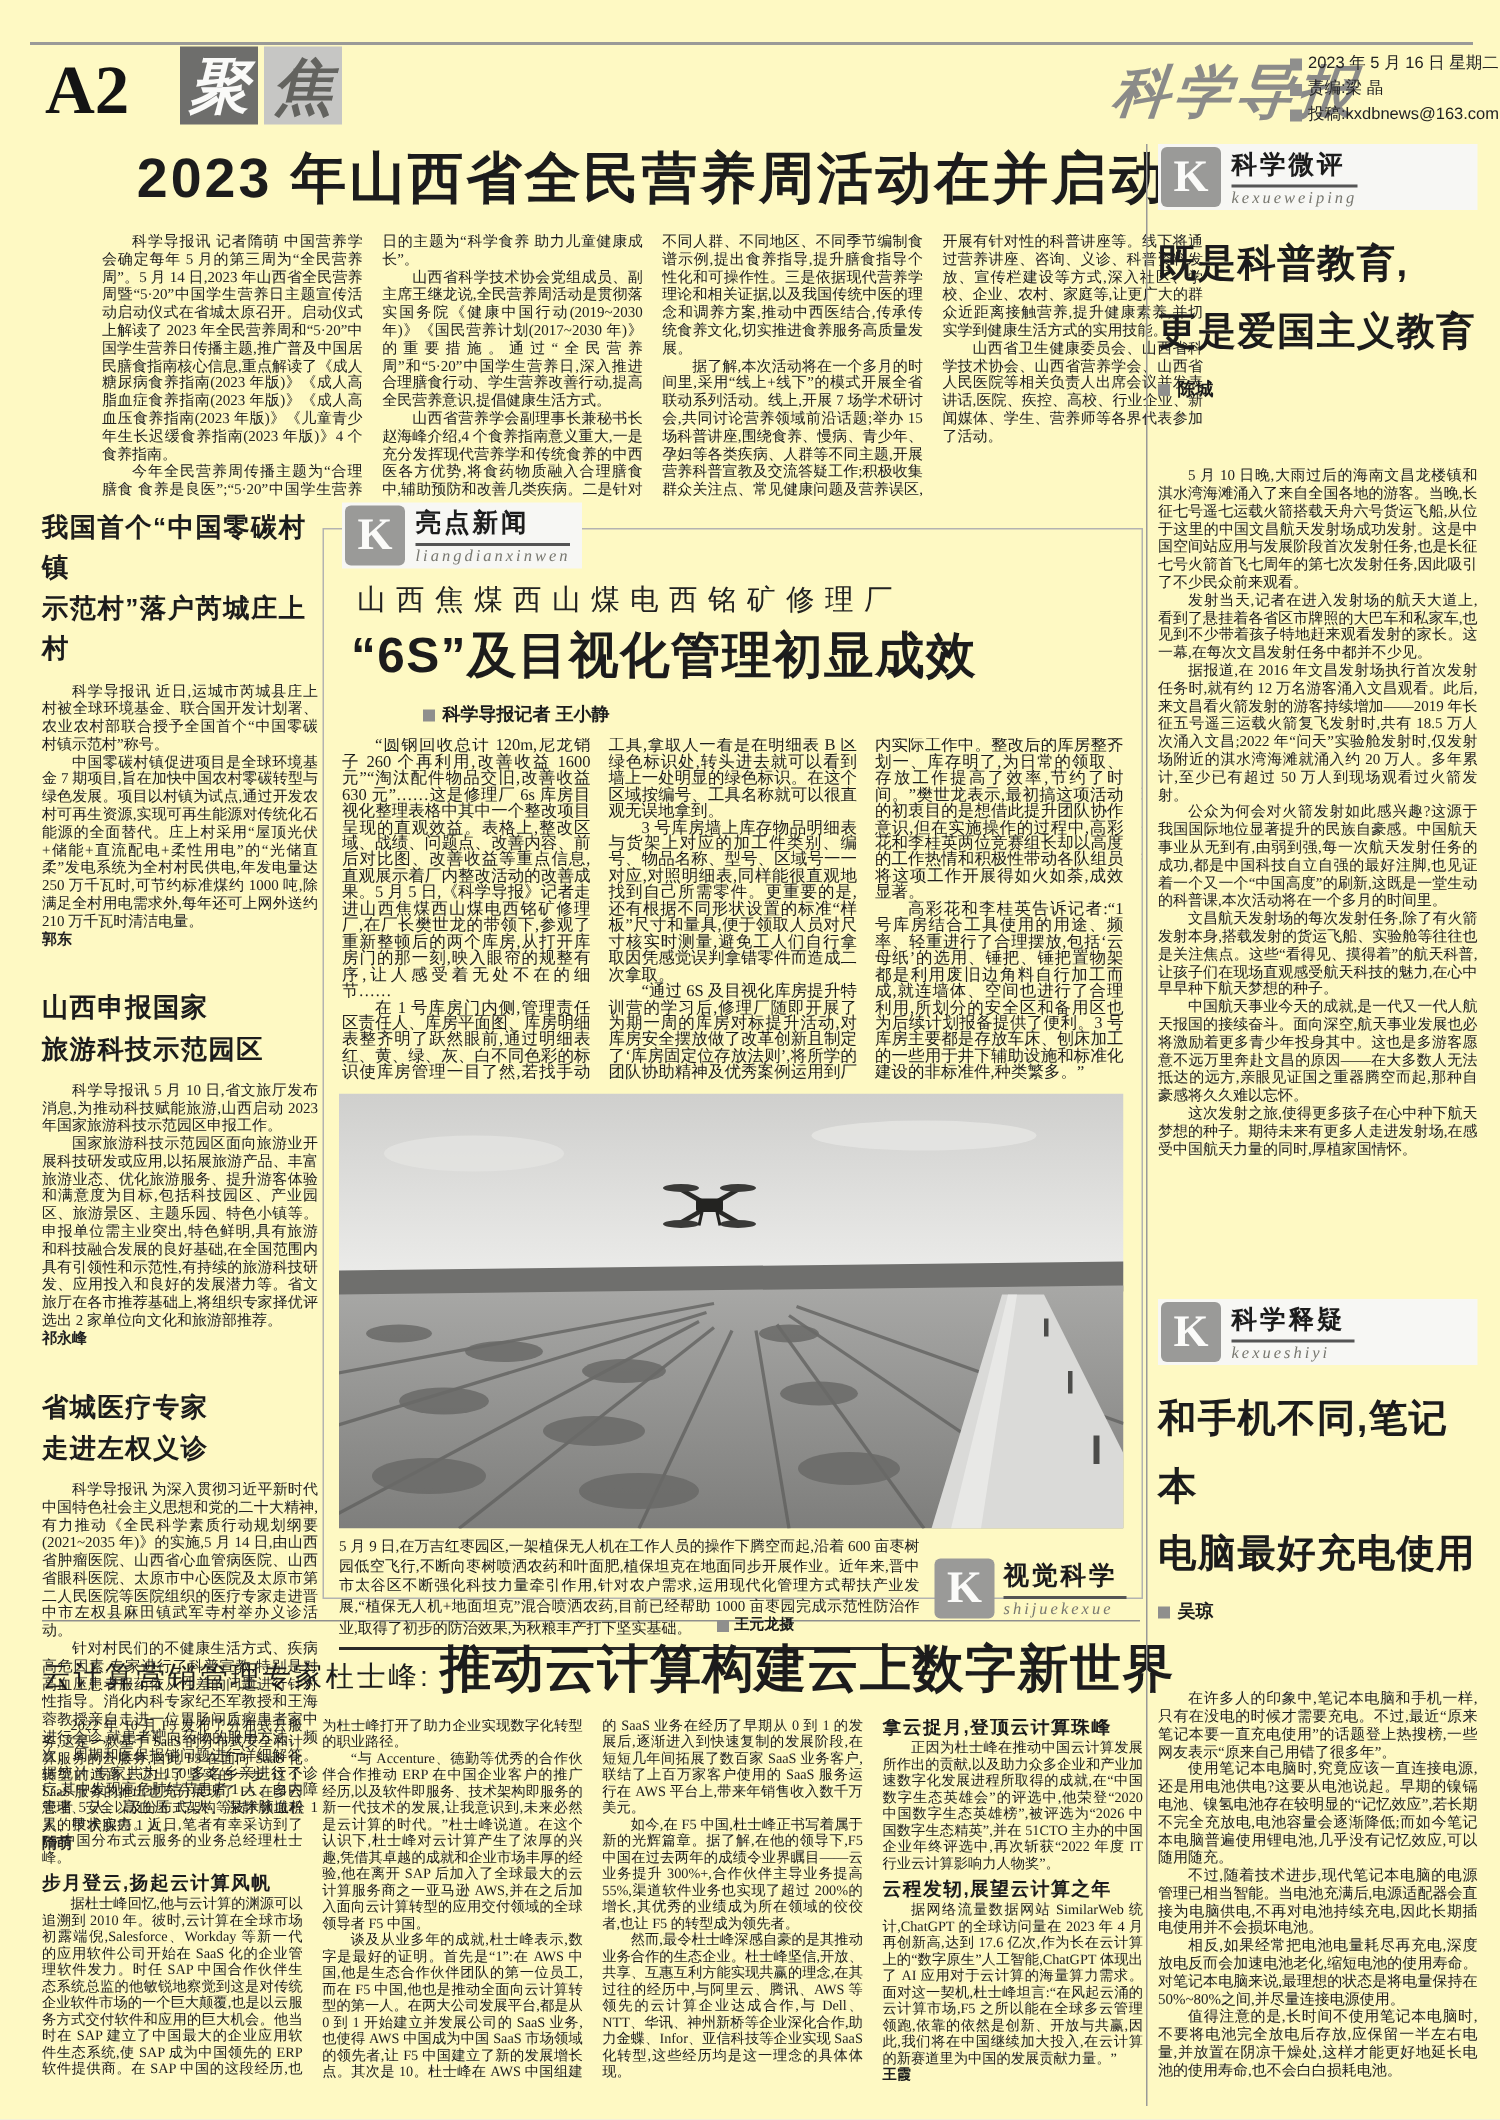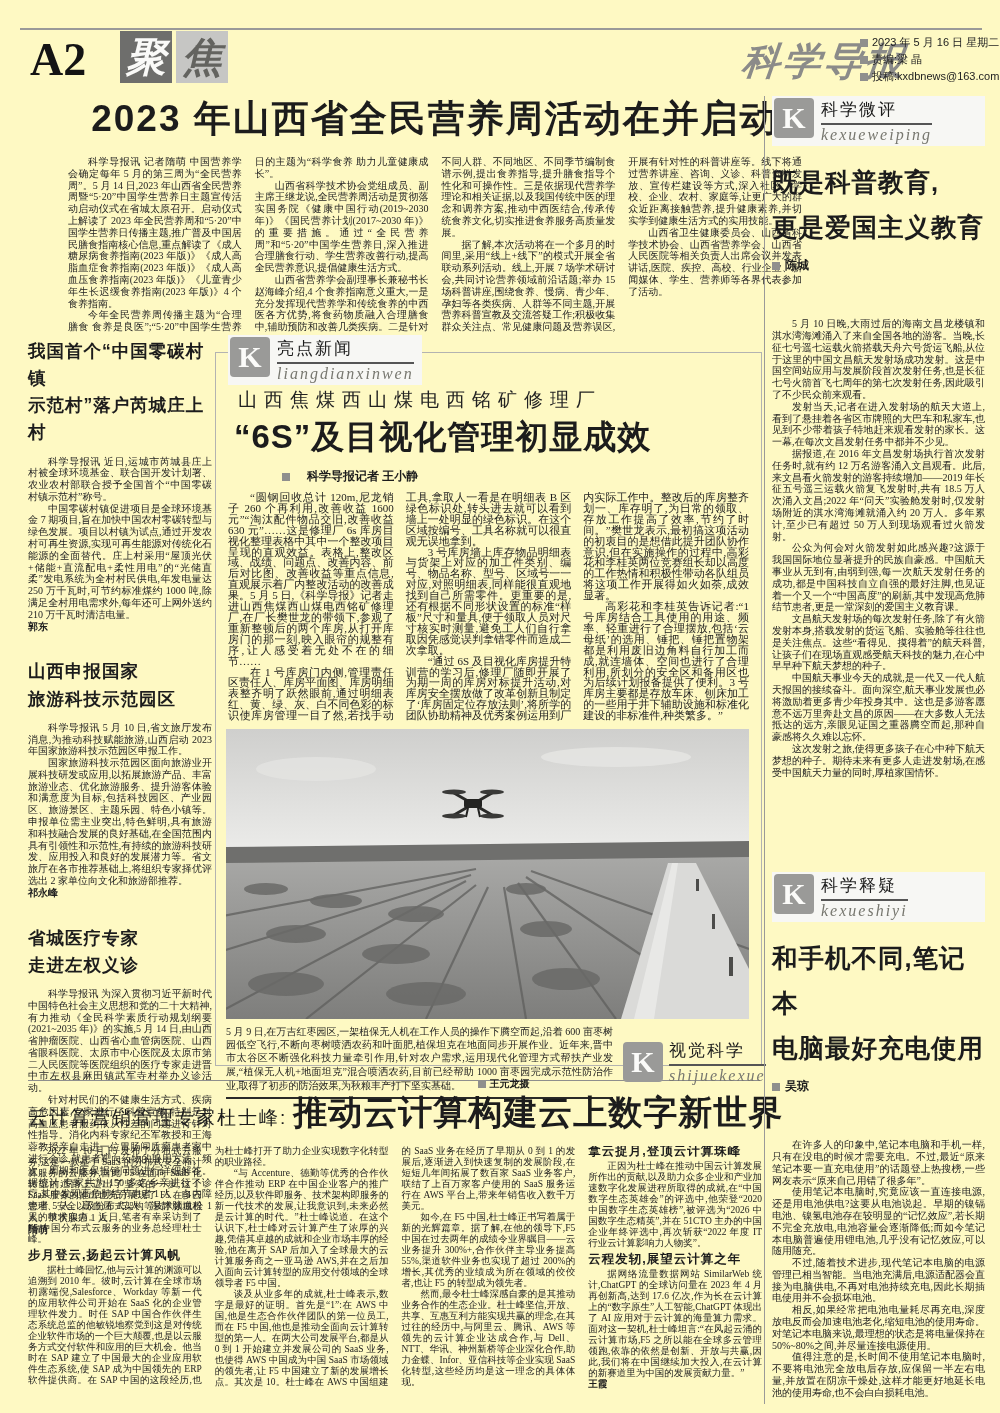--- a/index.html
+++ b/index.html
@@ -38,29 +38,29 @@
               line-height:1.55;white-space:pre-line;letter-spacing:1px;margin-bottom:9px;}
   .rail-body{overflow:hidden;}
   
   .hl-box{position:absolute;left:215px;top:352px;width:545px;height:712px;border:1px solid #b3b3b1;}
   .badge{display:flex;align-items:flex-start;gap:7px;background:#f7f7f4;padding:2px 8px 2px 2px;}
   .hl-badge{position:absolute;left:12px;top:-18px;}
   .k-sq{width:40px;height:40px;background:#9a9a98;color:#fbfbf9;display:flex;align-items:center;
         justify-content:center;font-family:"Liberation Serif",serif;font-weight:bold;font-size:30px;
         border-radius:4px;flex:0 0 auto;}
   .badge-txt{display:flex;flex-direction:column;}
-  .badge-label{font-family:"Liberation Sans",sans-serif;font-weight:normal;font-size:17px;
+  .badge-label{font-family:"Liberation Sans",sans-serif;font-weight:bold;font-size:17px;
                letter-spacing:2px;border-bottom:2px solid #555;padding:0 6px 2px 0;}
   .badge-pinyin{font-family:"Liberation Serif",serif;font-style:italic;color:#77776f;
-                font-size:16px;letter-spacing:2px;padding-top:1px;}
+                font-size:11px;letter-spacing:2px;padding-top:1px;}
   .hl-kicker{margin:34px 0 2px 22px;font-family:"Liberation Sans",sans-serif;font-size:19px;
              letter-spacing:7px;color:#222;}
   .hl-title{margin:2px 0 8px 18px;font-family:"Liberation Sans",sans-serif;font-weight:800;
             font-size:33px;letter-spacing:1px;}
-  .byline{display:flex;align-items:center;gap:17px;margin:6px 0 7px 20px;
+  .byline{display:flex;align-items:center;gap:5px;margin:6px 0 7px 20px;
           font-family:"Liberation Sans",sans-serif;font-weight:bold;font-size:12px;padding-left:46px;}
   .hl-body{padding:0 12px;height:230px;column-count:3;column-gap:12px;overflow:hidden;
            font-size:11px;line-height:10.9px;}
   .hl-photo{margin:7px 10px 0 10px;}
   .hl-photo svg{display:block;}
   .cap-row{display:flex;gap:10px;padding:6px 10px 0 10px;align-items:flex-start;}
   .cap-title{width:112px;font-family:"Liberation Sans",sans-serif;font-weight:bold;font-size:19px;
              line-height:1.7;white-space:pre-line;text-align:center;padding-top:6px;}
   .cap-text{flex:1;font-size:10px;line-height:13.2px;text-align:justify;border-bottom:2px solid #2a2a28;
             padding-bottom:5px;}
@@ -297,21 +297,21 @@
       <div class="rr-headline">既是科普教育,
 更是爱国主义教育</div>
       <div class="author-row">
         <span class="sq"></span>
         <span>陈城</span>
       </div>
       <div class="rr-body rr-body-1 body-text">
           <div class="para">5 月 10 日晚,大雨过后的海南文昌龙楼镇和淇水湾海滩涌入了来自全国各地的游客。当晚,长征七号遥七运载火箭搭载天舟六号货运飞船,从位于这里的中国文昌航天发射场成功发射。这是中国空间站应用与发展阶段首次发射任务,也是长征七号火箭首飞七周年的第七次发射任务,因此吸引了不少民众前来观看。</div>
           <div class="para">发射当天,记者在进入发射场的航天大道上,看到了悬挂着各省区市牌照的大巴车和私家车,也见到不少带着孩子特地赶来观看发射的家长。这一幕,在每次文昌发射任务中都并不少见。</div>
           <div class="para">据报道,在 2016 年文昌发射场执行首次发射任务时,就有约 12 万名游客涌入文昌观看。此后,来文昌看火箭发射的游客持续增加——2019 年长征五号遥三运载火箭复飞发射时,共有 18.5 万人次涌入文昌;2022 年“问天”实验舱发射时,仅发射场附近的淇水湾海滩就涌入约 20 万人。多年累计,至少已有超过 50 万人到现场观看过火箭发射。</div>
-          <div class="para">公众为何会对火箭发射如此感兴趣?这源于我国国际地位显著提升的民族自豪感。中国航天事业从无到有,由弱到强,每一次航天发射任务的成功,都是中国科技自立自强的最好注脚,也见证着一个又一个“中国高度”的刷新,其中发现高危肺结节患者,更是一堂深刻的爱国主义教育课。</div>
+          <div class="para">公众为何会对火箭发射如此感兴趣?这源于我国国际地位显著提升的民族自豪感。中国航天事业从无到有,由弱到强,每一次航天发射任务的成功,都是中国科技自立自强的最好注脚,也见证着一个又一个“中国高度”的刷新,这既是一堂生动的科普课,本次活动将在一个多月的时间里。</div>
           <div class="para">文昌航天发射场的每次发射任务,除了有火箭发射本身,搭载发射的货运飞船、实验舱等往往也是关注焦点。这些“看得见、摸得着”的航天科普,让孩子们在现场直观感受航天科技的魅力,在心中早早种下航天梦想的种子。</div>
           <div class="para">中国航天事业今天的成就,是一代又一代人航天报国的接续奋斗。面向深空,航天事业发展也必将激励着更多青少年投身其中。这也是多游客愿意不远万里奔赴文昌的原因——在大多数人无法抵达的远方,亲眼见证国之重器腾空而起,那种自豪感将久久难以忘怀。</div>
           <div class="para">这次发射之旅,使得更多孩子在心中种下航天梦想的种子。期待未来有更多人走进发射场,在感受中国航天力量的同时,厚植家国情怀。</div>
         </div>
     </div>
 
     <div class="rr-section2">
       <div class="badge">
         <span class="k-sq">K</span>
         <span class="badge-txt">

